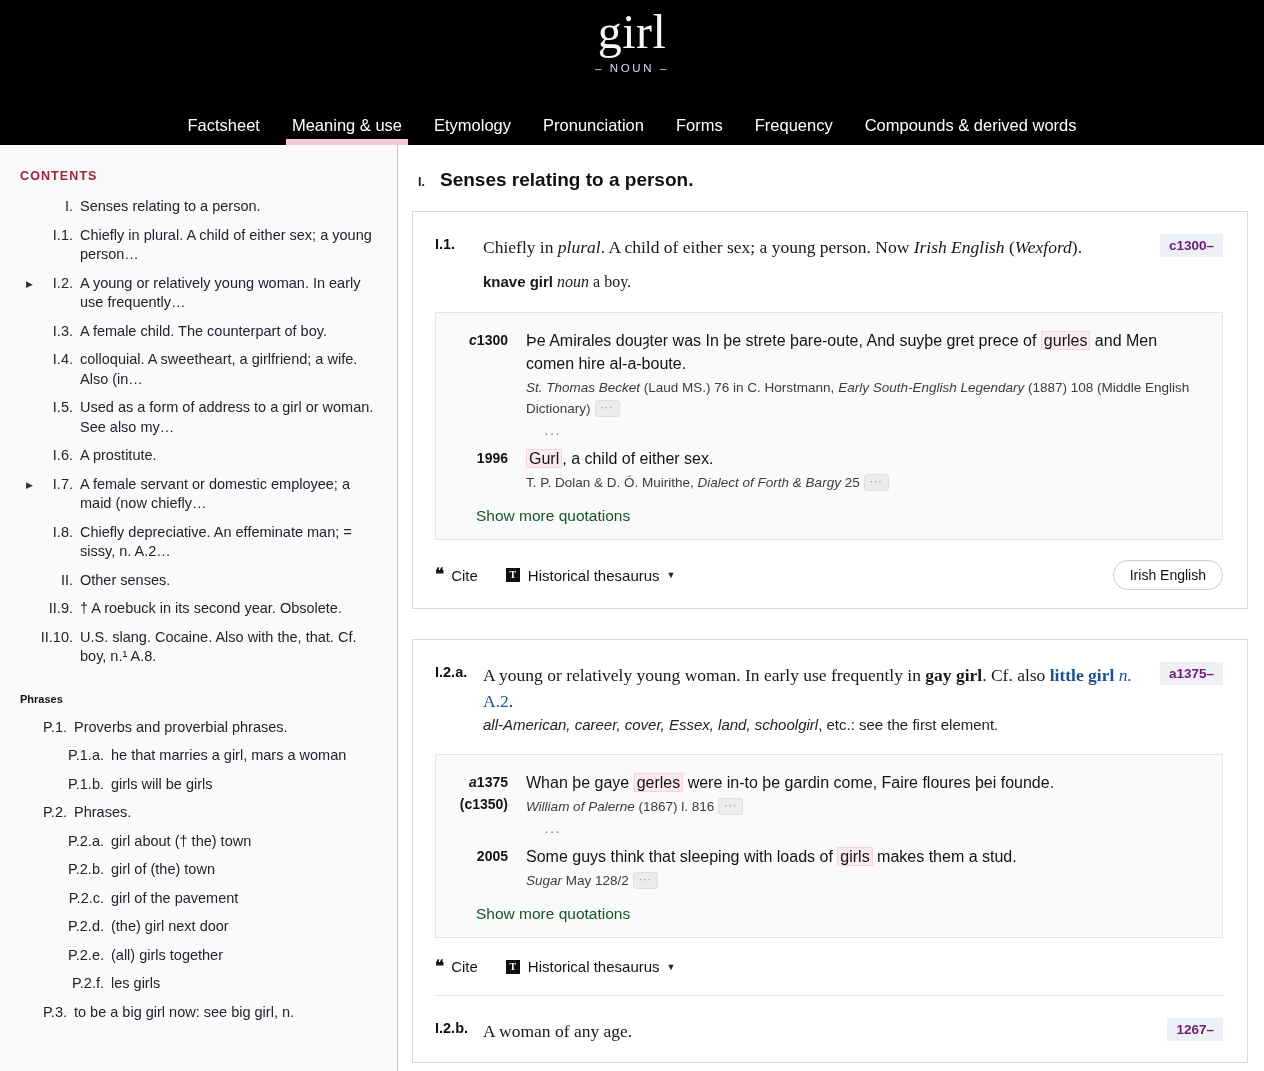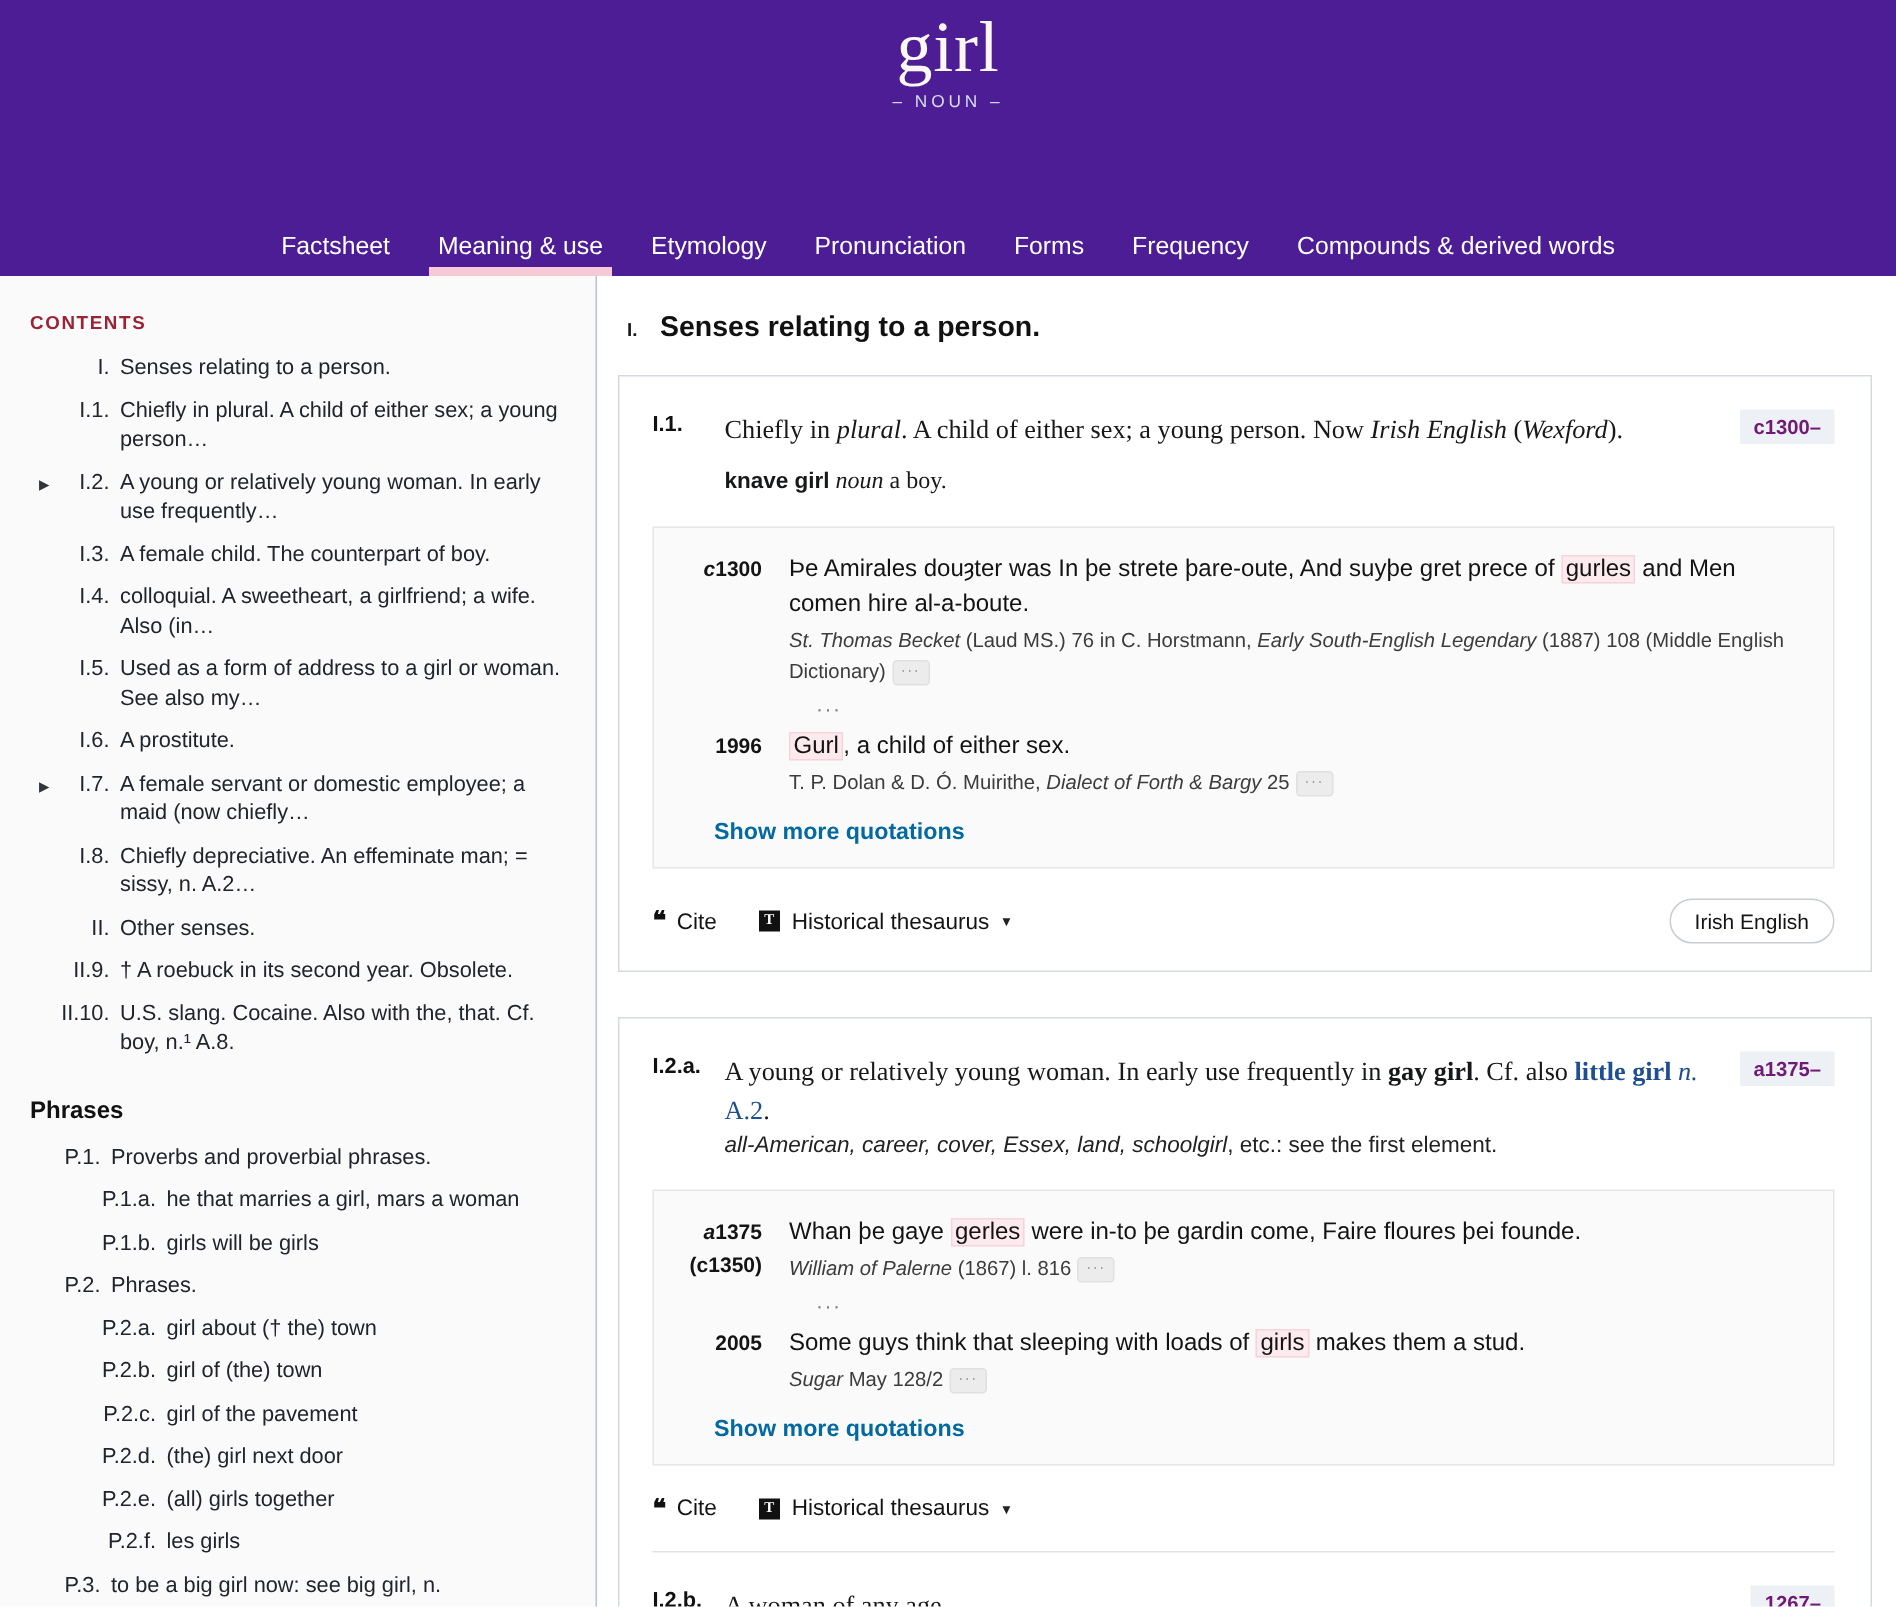--- a/index.html
+++ b/index.html
@@ -7,22 +7,22 @@
   body {
     width:1264px; height:1071px;
     background:#ffffff;
     font-family:"Liberation Sans", sans-serif;
     overflow:hidden;
     color:#1a1a1a;
   }
 
   
   .masthead {
-    background:#4c1d95;
-    height:184px;
+    background:#000000;
+    height:145px;
     position:relative;
   }
   .headword-block {
     text-align:center;
     padding-top:6px;
   }
   .headword {
     font-family:"Liberation Serif", serif;
     color:#fbf7f2;
     font-size:48px;
@@ -109,21 +109,21 @@
     text-align:right;
     margin-right:7px;
     white-space:nowrap;
   }
   .toc-text { flex:1; }
   .lvl1 > .toc-num { width:33px; }
   .lvl1 { padding-left:6px; }
   .lvl2 { padding-left:6px; }
   .lvl2 > .toc-num { width:33px; }
   .phrases-head {
-    font-size:16px;
+    font-size:11px;
     font-weight:700;
     color:#111;
     margin:26px 0 13px 0;
   }
   .p-lvl1 { padding-left:19px; }
   .p-lvl1 > .toc-num { width:28px; }
   .p-lvl2 { padding-left:42px; }
   .p-lvl2 > .toc-num { width:42px; }
 
   
@@ -258,26 +258,25 @@
     cursor:pointer;
     letter-spacing:1px;
   }
   .gap-dots {
     margin:6px 0 6px 90px;
     color:#7d7d7d;
     font-size:14px;
     letter-spacing:1px;
   }
   .show-more {
-    color:#0369a1;
+    color:#14532d;
     font-size:15.5px;
     margin-top:14px;
     margin-left:22px;
     cursor:pointer;
-    font-weight:bold;
   }
 
   .actions {
     display:flex;
     align-items:center;
     margin-top:20px;
   }
   .act {
     display:flex;
     align-items:center;

